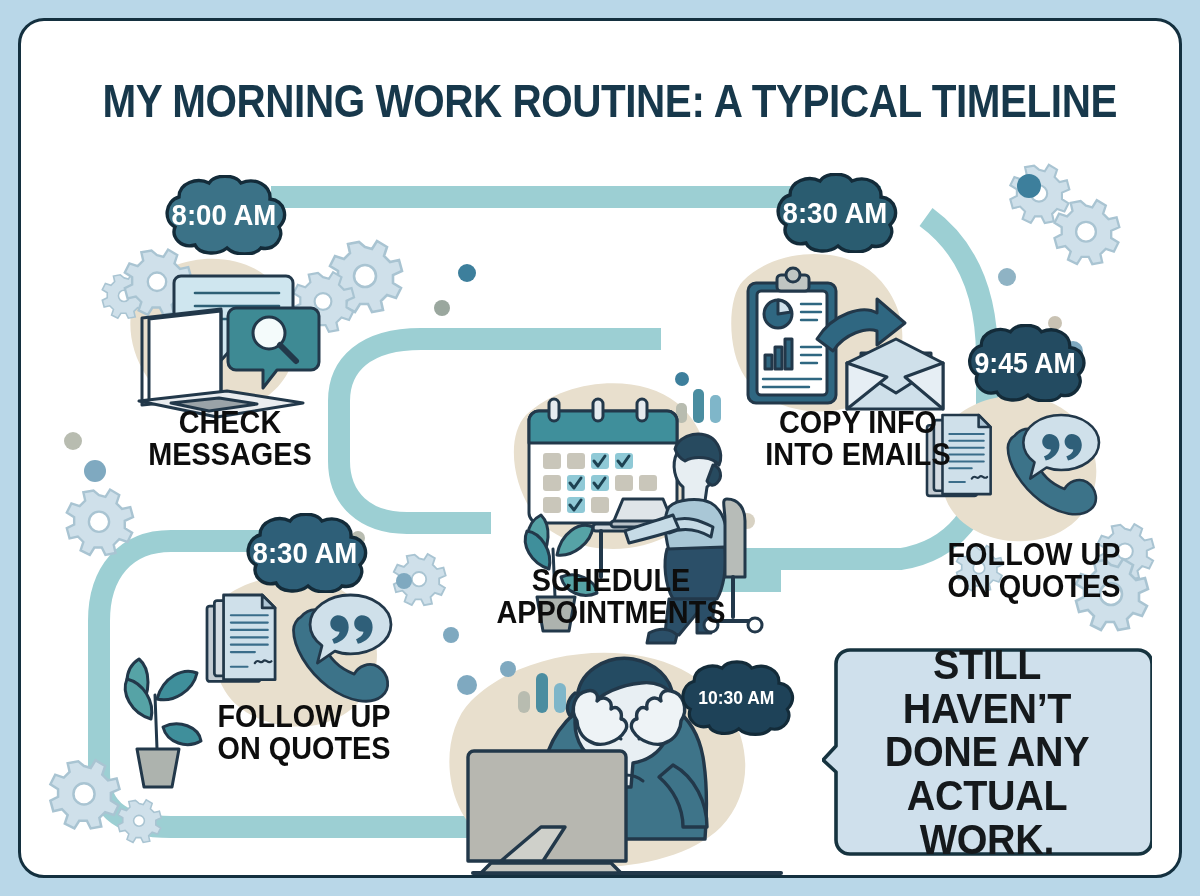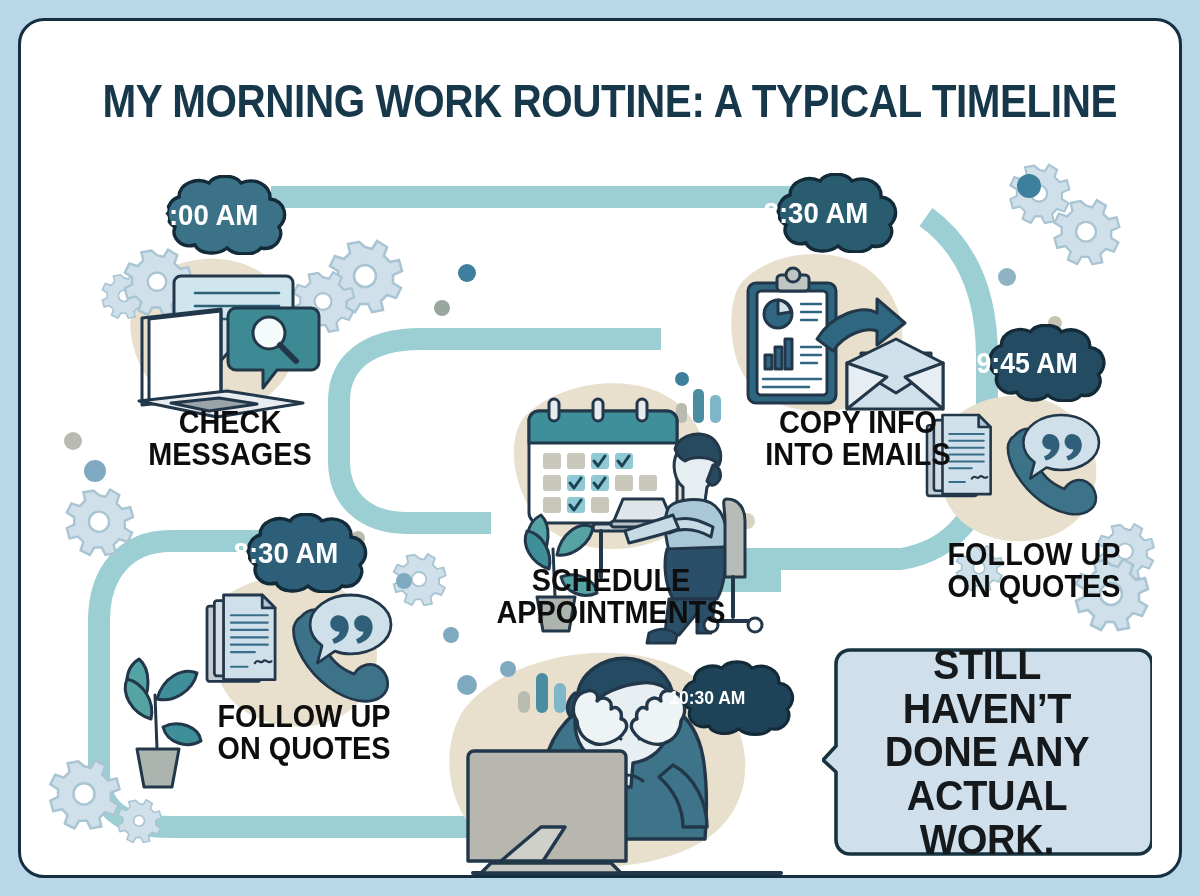--- a/index.html
+++ b/index.html
@@ -33,21 +33,21 @@
     transform-origin:center top;
     white-space:nowrap;
   }
 
   
   .layer{position:absolute;left:0;top:0;width:1164px;height:860px;}
 
   
   .bubble{
     position:absolute;
-    display:flex;align-items:center;justify-content:flex-start;
+    display:flex;align-items:center;justify-content:center;
     color:#ffffff;
     font-family:"Liberation Sans Narrow","Liberation Sans",sans-serif;
     font-weight:bold;
     white-space:nowrap;
   }
   .bubble .btxt{position:relative;z-index:3;transform:scaleX(0.92);}
 
   
   .steplabel{
     position:absolute;
@@ -429,21 +429,21 @@
     </div>
 
     <div class="bubble" style="left:738px;top:152px;width:152px;height:80px;font-size:30px;">
       <svg style="position:absolute;left:0;top:0;width:152px;height:80px;" viewBox="0 0 150 80">
         <path d="M30 22 C30 8 48 2 60 8 C66 -1 86 -1 92 8 C106 2 122 10 121 24 C136 26 140 42 130 52 C136 62 126 76 112 73 C106 81 86 81 78 73 C68 81 50 79 46 70 C32 74 22 62 26 52 C14 46 16 26 30 22 Z" fill="#2a5c70" stroke="#132b39" stroke-width="3.4"></path>
       </svg>
       <span class="btxt">8:30 AM</span>
     </div>
 
 
-    <div class="bubble" style="left:951px;top:303px;width:146px;height:78px;font-size:29px;">
+    <div class="bubble" style="left:931px;top:303px;width:146px;height:78px;font-size:29px;">
       <svg style="position:absolute;left:0;top:0;width:146px;height:78px;" viewBox="0 0 150 80">
         <path d="M30 22 C30 8 48 2 60 8 C66 -1 86 -1 92 8 C106 2 122 10 121 24 C136 26 140 42 130 52 C136 62 126 76 112 73 C106 81 86 81 78 73 C68 81 50 79 46 70 C32 74 22 62 26 52 C14 46 16 26 30 22 Z" fill="#234b61" stroke="#132b39" stroke-width="3.4"></path>
       </svg>
       <span class="btxt">9:45 AM</span>
     </div>
 
     <div class="bubble" style="left:208px;top:492px;width:152px;height:80px;font-size:30px;">
       <svg style="position:absolute;left:0;top:0;width:152px;height:80px;" viewBox="0 0 150 80">
         <path d="M30 22 C30 8 48 2 60 8 C66 -1 86 -1 92 8 C106 2 122 10 121 24 C136 26 140 42 130 52 C136 62 126 76 112 73 C106 81 86 81 78 73 C68 81 50 79 46 70 C32 74 22 62 26 52 C14 46 16 26 30 22 Z" fill="#2e5f78" stroke="#132b39" stroke-width="3.4"></path>
       </svg>

